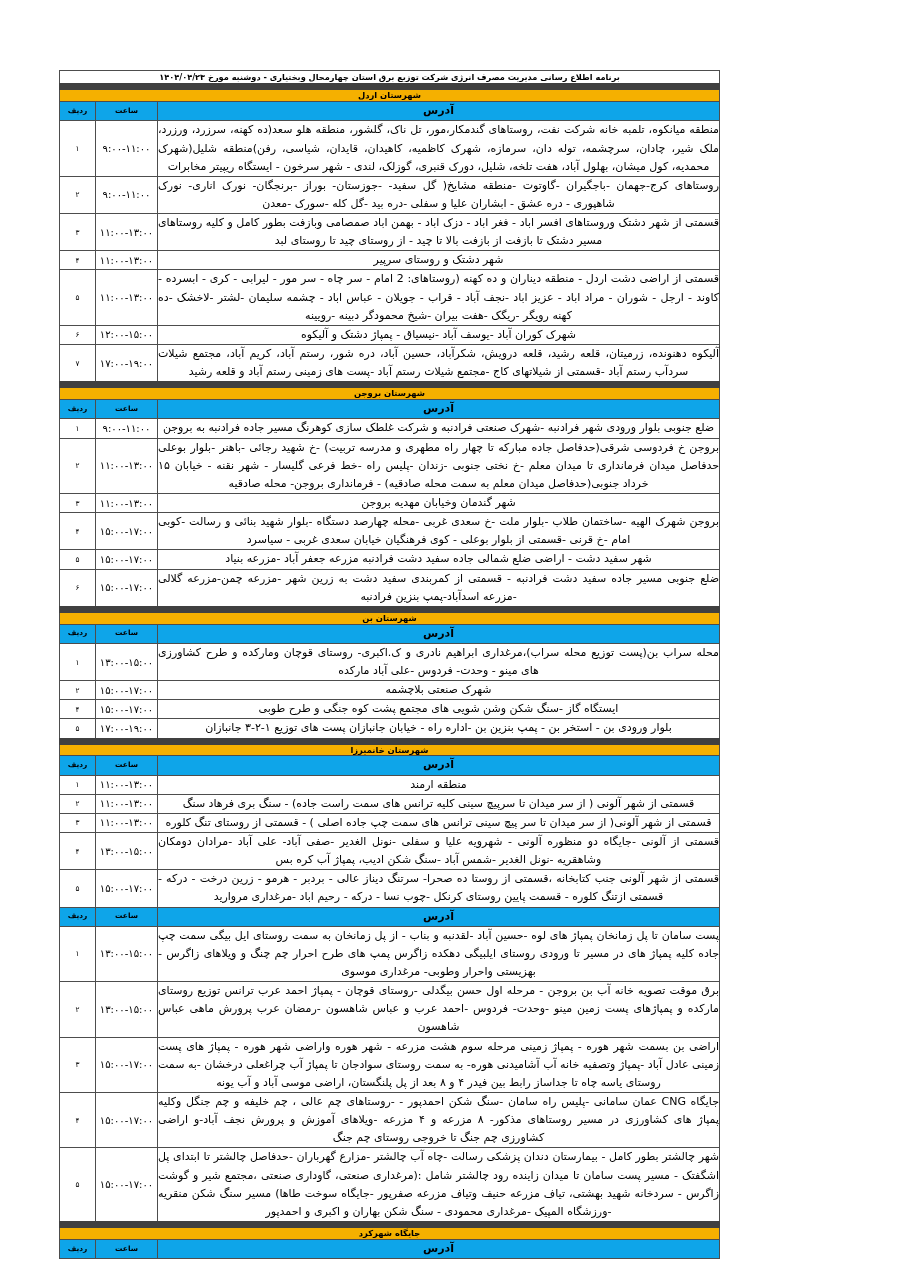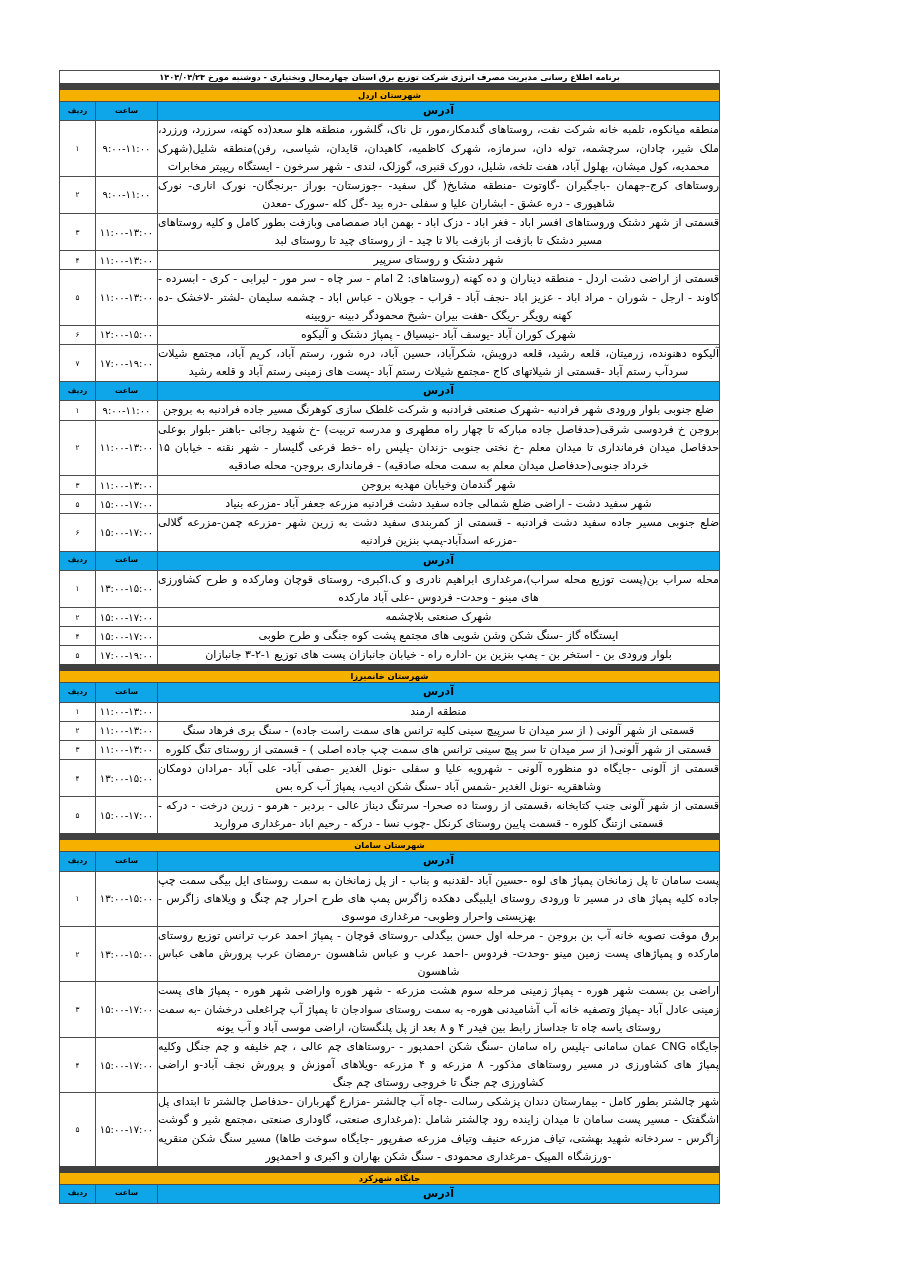--- a/index.html
+++ b/index.html
@@ -154,20 +154,23 @@
           <tr>
             <td class="addr one-line">شهرک کوران آباد -یوسف آباد -نیسیاق  - پمپاژ دشتک و آلیکوه</td>
             <td class="time">۱۲:۰۰-۱۵:۰۰</td>
             <td class="num">۶</td>
           </tr>
           <tr>
             <td class="addr">آلیکوه دهنونده، زرمیتان، قلعه رشید، قلعه درویش، شکرآباد، حسین آباد، دره شور، رستم آباد، کریم آباد، مجتمع شیلات سردآب رستم آباد -قسمتی از شیلاتهای کاج -مجتمع شیلات رستم آباد -پست های زمینی رستم آباد و قلعه رشید</td>
             <td class="time">۱۷:۰۰-۱۹:۰۰</td>
             <td class="num">۷</td>
           </tr>
+          <tr class="sec-head">
+            <td class="county-bar" colspan="3">شهرستان بروجن</td>
+          </tr>
           <tr>
             <td class="col-head addr">آدرس</td>
             <td class="col-head">ساعت</td>
             <td class="col-head">ردیف</td>
           </tr>
           <tr>
             <td class="addr">ضلع جنوبی بلوار ورودی شهر فرادنبه -شهرک صنعتی فرادنبه و شرکت غلطک سازی کوهرنگ مسیر جاده فرادنبه به بروجن</td>
             <td class="time">۹:۰۰-۱۱:۰۰</td>
             <td class="num">۱</td>
           </tr>
@@ -175,28 +178,36 @@
             <td class="addr">بروجن خ فردوسی شرقی(حدفاصل جاده مبارکه تا چهار راه مطهری و مدرسه تربیت) -خ شهید رجائی -باهنر -بلوار بوعلی حدفاصل میدان فرمانداری تا میدان معلم -خ نختی جنوبی -زندان -پلیس راه -خط فرعی گلیسار - شهر نقنه - خیابان ۱۵ خرداد جنوبی(حدفاصل میدان معلم به سمت محله صادقیه) - فرمانداری بروجن- محله صادقیه</td>
             <td class="time">۱۱:۰۰-۱۳:۰۰</td>
             <td class="num">۲</td>
           </tr>
           <tr>
             <td class="addr one-line">شهر گندمان وخیابان مهدیه بروجن</td>
             <td class="time">۱۱:۰۰-۱۳:۰۰</td>
             <td class="num">۳</td>
           </tr>
           <tr>
+            <td class="addr">بروجن شهرک الهیه -ساختمان طلاب -بلوار ملت -خ سعدی غربی -محله چهارصد دستگاه -بلوار شهید بنائی و رسالت -کوبی امام -خ قرنی -قسمتی از بلوار بوعلی - کوی فرهنگیان خیابان سعدی غربی - سیاسرد</td>
+            <td class="time">۱۵:۰۰-۱۷:۰۰</td>
+            <td class="num">۴</td>
+          </tr>
+          <tr>
             <td class="addr">شهر سفید دشت - اراضی ضلع شمالی جاده سفید دشت فرادنبه مزرعه جعفر آباد -مزرعه بنیاد</td>
             <td class="time">۱۵:۰۰-۱۷:۰۰</td>
             <td class="num">۵</td>
           </tr>
           <tr>
             <td class="addr">ضلع جنوبی مسیر جاده سفید دشت فرادنبه - قسمتی از کمربندی سفید دشت به زرین شهر -مزرعه چمن-مزرعه گلالی -مزرعه اسدآباد-پمپ بنزین فرادنبه</td>
             <td class="time">۱۵:۰۰-۱۷:۰۰</td>
             <td class="num">۶</td>
+          </tr>
+          <tr class="sec-head">
+            <td class="county-bar" colspan="3">شهرستان بن</td>
           </tr>
           <tr>
             <td class="col-head addr">آدرس</td>
             <td class="col-head">ساعت</td>
             <td class="col-head">ردیف</td>
           </tr>
           <tr>
             <td class="addr">محله سراب بن(پست توزیع محله سراب)،مرغداری ابراهیم نادری و ک.اکبری- روستای  قوچان ومارکده و طرح کشاورزی های  مینو - وحدت- فردوس -علی آباد مارکده</td>
             <td class="time">۱۳:۰۰-۱۵:۰۰</td>
             <td class="num">۱</td>
@@ -241,23 +252,20 @@
           </tr>
           <tr>
             <td class="addr">قسمتی از آلونی -جایگاه دو منظوره آلونی - شهرویه علیا و سفلی -نونل الغدیر -صفی آباد- علی آباد -مرادان دومکان وشاهقریه -نونل الغدیر -شمس آباد -سنگ شکن ادیب، پمپاژ آب کره بس</td>
             <td class="time">۱۳:۰۰-۱۵:۰۰</td>
             <td class="num">۴</td>
           </tr>
           <tr>
             <td class="addr">قسمتی از شهر آلونی جنب کتابخانه ،قسمتی از روستا  ده صحرا- سرتنگ دیناز عالی  - بردبر - هرمو  - زرین درخت - درکه  - قسمتی ازتنگ کلوره - قسمت پایین روستای کرنکل -چوب نسا  - درکه -  رحیم اباد -مرغداری مروارید</td>
             <td class="time">۱۵:۰۰-۱۷:۰۰</td>
             <td class="num">۵</td>
-          </tr>
-          <tr class="sec-head">
-            <td class="county-bar" colspan="3">شهرستان سامان</td>
           </tr>
           <tr>
             <td class="col-head addr">آدرس</td>
             <td class="col-head">ساعت</td>
             <td class="col-head">ردیف</td>
           </tr>
           <tr>
             <td class="addr">پست سامان تا پل زمانخان  پمپاژ های لوه -حسین آباد -لقدنبه و بناب  - از پل زمانخان به سمت روستای ایل بیگی سمت چپ جاده کلیه پمپاژ های در مسیر تا ورودی روستای ایلبیگی دهکده زاگرس پمپ های طرح احرار چم چنگ و ویلاهای زاگرس - بهزیستی واحرار وطوبی- مرغداری موسوی</td>
             <td class="time">۱۳:۰۰-۱۵:۰۰</td>
             <td class="num">۱</td>

